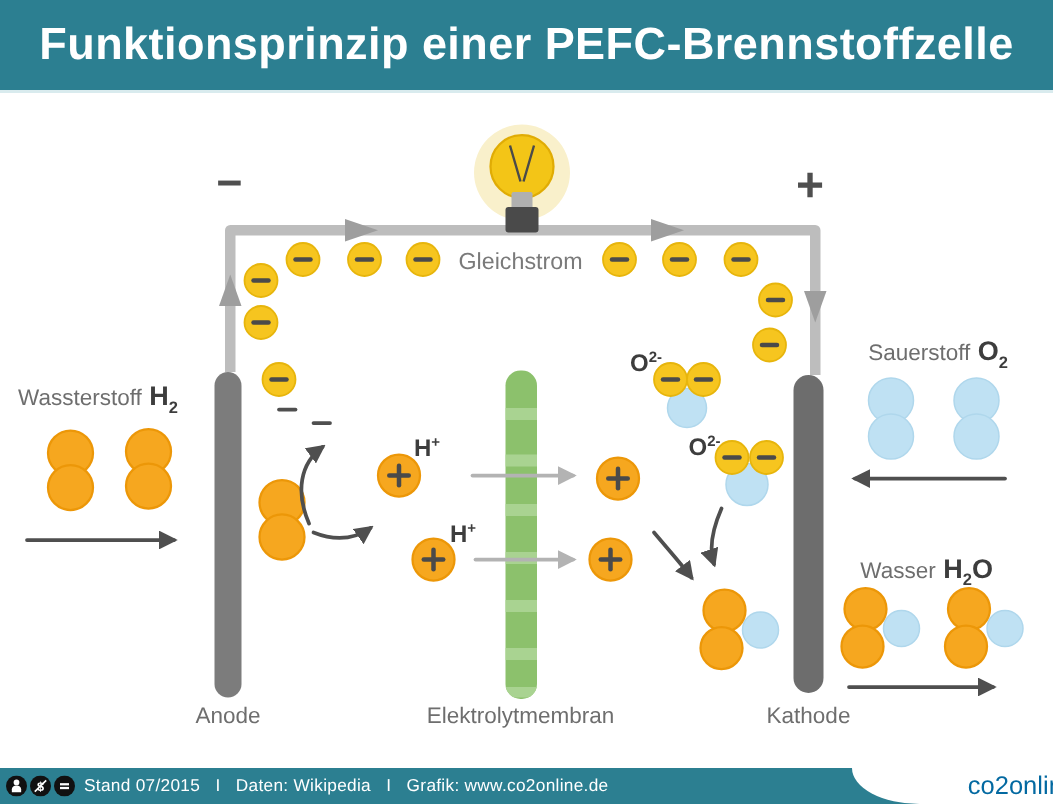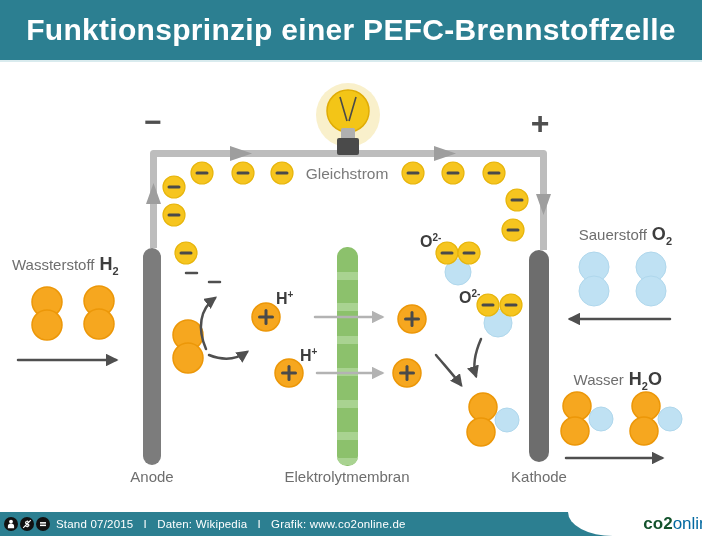--- a/index.html
+++ b/index.html
@@ -32,21 +32,21 @@
   .minis{stroke:#4F4F4F;stroke-width:2.5;stroke-linecap:round;}
   
   .footer{position:absolute;left:0;top:512px;width:702px;height:24px;background:#2C7F91;padding-left:28px;}
   .cc{position:absolute;left:4px;top:5px;display:flex;gap:2px;}
   .cc svg{display:block;}
   .credit{position:absolute;left:56px;top:0;height:24px;line-height:24px;color:#fff;
           font-size:11.5px;letter-spacing:.2px;white-space:pre;}
   .logo-area{position:absolute;right:0;top:0;width:162px;height:24px;background:#fff;
              border-bottom-left-radius:45px 24px;display:flex;align-items:center;justify-content:flex-end;
              padding-right:12px;box-sizing:border-box;}
-  .l1{font-weight:bold;color:#14532d;font-size:17px;}
+  .l1{font-weight:normal;color:#0369a1;font-size:17px;}
   .l2{color:#0369a1;font-size:17px;}
 </style>
 </head>
 <body>
 
 <div class="page">
 
   <div class="header">
     <h1>Funktionsprinzip einer PEFC-Brennstoffzelle</h1>
   </div>

